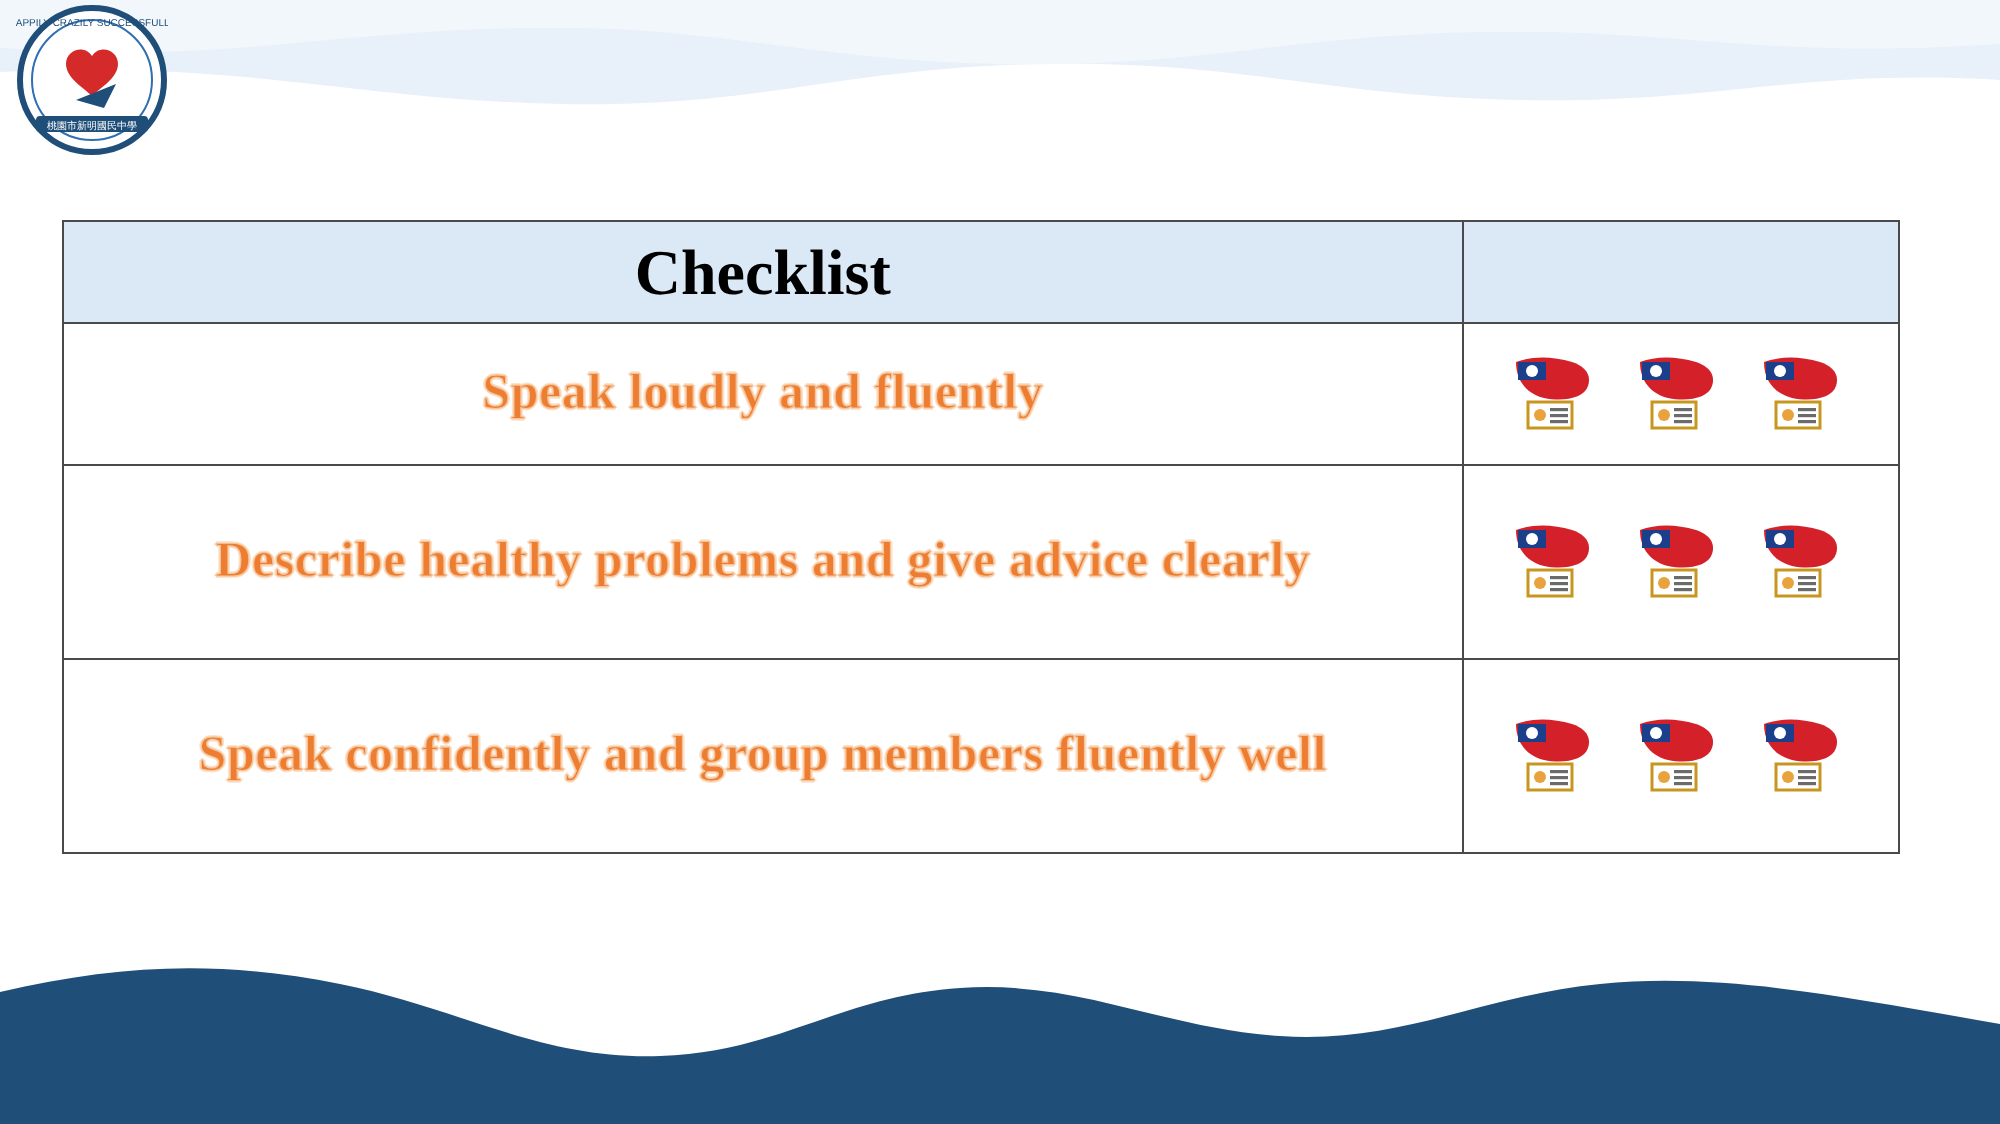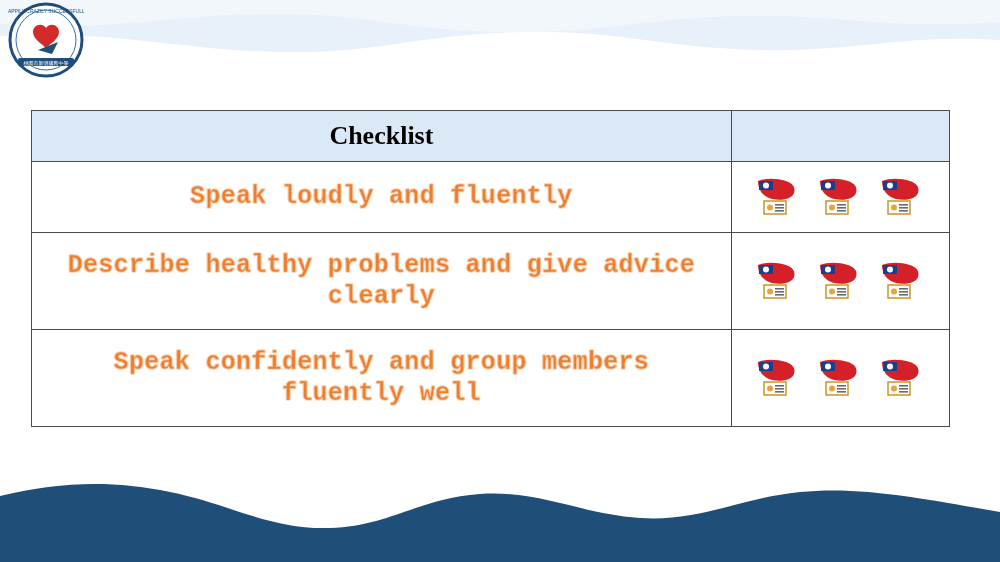--- a/index.html
+++ b/index.html
@@ -64,32 +64,32 @@
   .col-text { width: 699px; }
   .col-marks { width: 218px; }
 
   .header-row td {
     background: #dbe9f6;
     height: 50px;
   }
   .header-title {
     font-family: "Liberation Serif", serif;
     font-weight: bold;
-    font-size: 26px;
+    font-size: 32px;
     color: #000000;
     text-align: center;
     line-height: 50px;
   }
 
   .item-row td { height: 70px; }
   .item-row.tall td { height: 96px; }
 
   .item-text {
     text-align: center;
-    font-family: Liberation Mono, monospace;
+    font-family: Liberation Serif, serif;
     font-weight: bold;
     font-size: 25px;
     line-height: 1.25;
     color: #ED7D31;
     padding: 8px 16px;
     letter-spacing: 0.3px;
     -webkit-text-stroke: 0.6px #f6c49a;
     text-shadow:
        1px 0 0 #fbe2cb,
       -1px 0 0 #fbe2cb,

